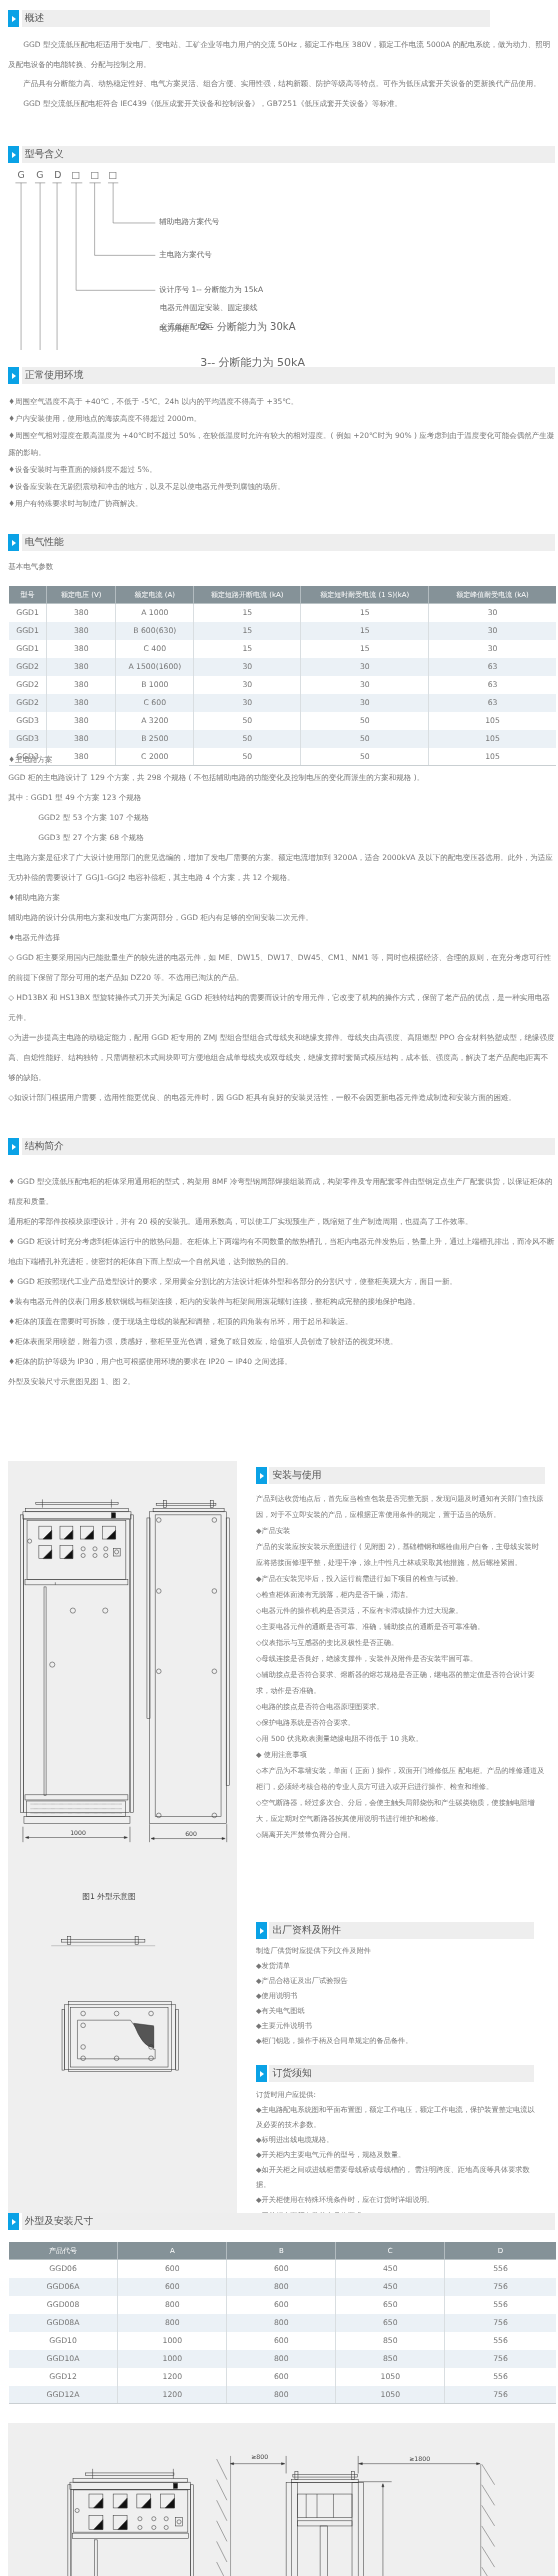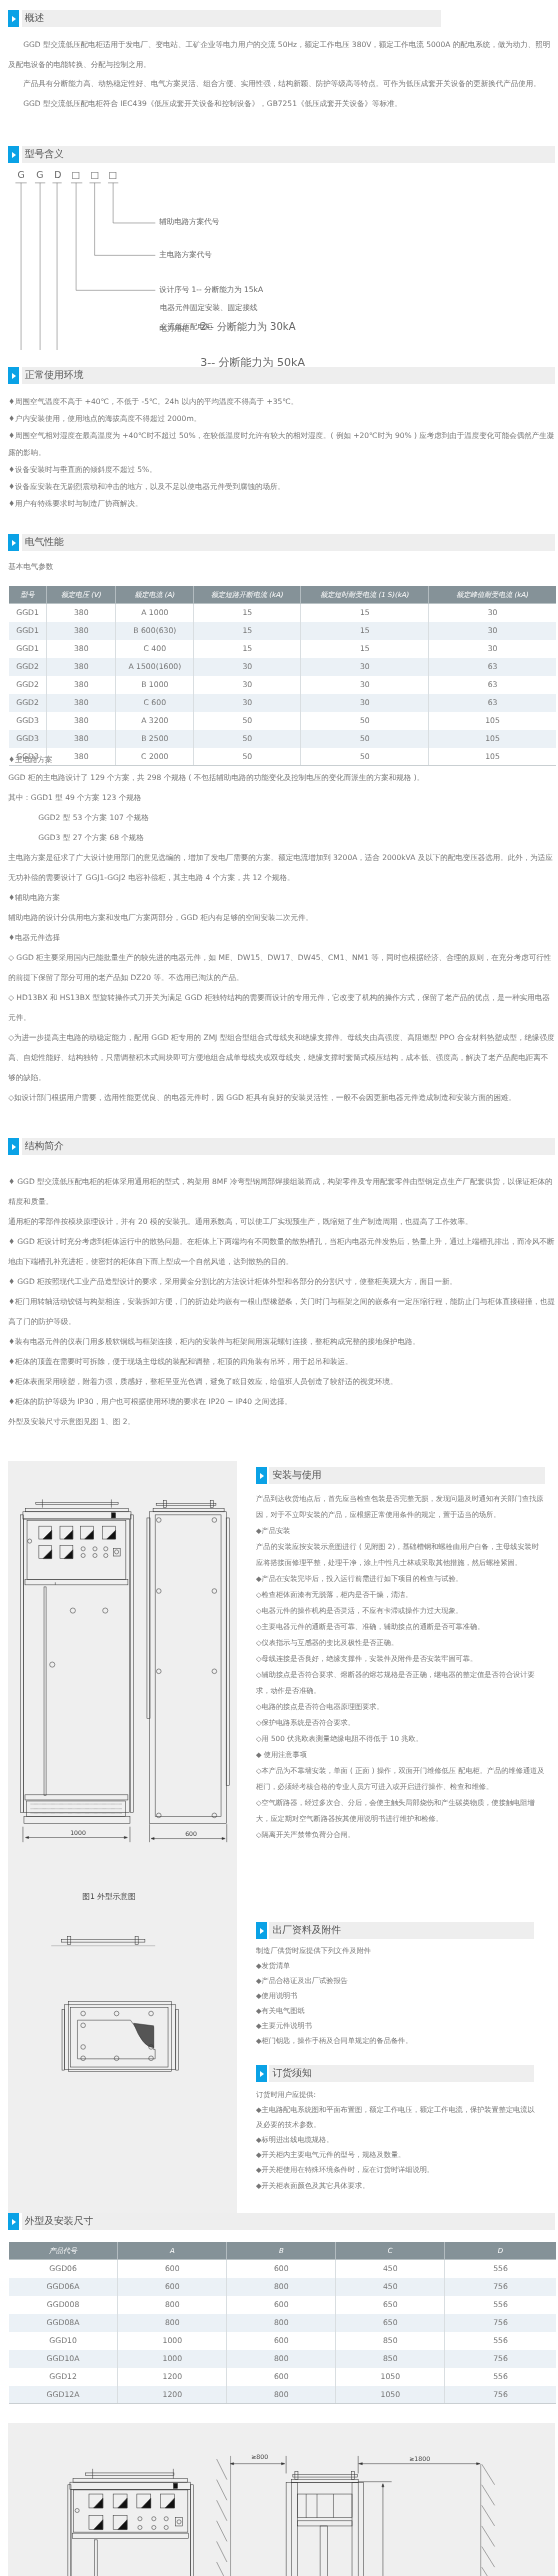--- a/index.html
+++ b/index.html
@@ -61,21 +61,20 @@
   }
   table.grid th {
     background: #859298;
     color: #ffffff;
     font-weight: normal;
     height: 17.5px;
     border-left: 0.5px solid #b3bcc0;
     border-bottom: 0.5px solid #b8c1c4;
     white-space: nowrap;
     font-size: 7px;
-    font-style: italic;
   }
   table.grid th:first-child { border-left: none; }
   table.grid td {
     height: 18px;
     text-align: center;
     border-left: 0.5px solid #d9dee1;
     white-space: nowrap;
   }
   table.grid td:first-child { border-left: none; }
   table.grid tr:nth-child(even) td { background: #ebf1f6; }
@@ -89,21 +88,21 @@
     line-height: 16px;
     color: #777777;
   }
   .rcol p { margin: 0; }
   .cap { position: absolute; font-size: 7.7px; color: #444444; }
   svg text { font-family: "DejaVu Sans", sans-serif; }
 </style>
 </head>
 <body>
 
-<div class="sec-head" style="left:8.2px;top:10.3px;width:433px;">
+<div class="sec-head" style="left:8.2px;top:10.3px;width:482px;">
   <div class="tri-box">
       <span></span>
     </div>
   <div class="bar">概述</div>
 </div>
 <div class="para" style="top:35px;line-height:19.6px;">
   <p class="indent">GGD 型交流低压配电柜适用于发电厂、变电站、工矿企业等电力用户的交流 50Hz，额定工作电压 380V，额定工作电流 5000A 的配电系统，做为动力、照明及配电设备的电能转换、分配与控制之用。</p>
   <p class="indent">产品具有分断能力高、动热稳定性好、电气方案灵活、组合方便、实用性强，结构新颖、防护等级高等特点。可作为低压成套开关设备的更新换代产品使用。</p>
   <p class="indent">GGD 型交流低压配电柜符合 IEC439《低压成套开关设备和控制设备》，GB7251《低压成套开关设备》等标准。</p>
 </div>
@@ -297,21 +296,20 @@
   <div class="tri-box">
       <span></span>
     </div>
   <div class="bar">结构简介</div>
 </div>
 <div class="para" style="top:1172px;line-height:20px;">
   <p>♦ GGD 型交流低压配电柜的柜体采用通用柜的型式，构架用 8MF 冷弯型钢局部焊接组装而成，构架零件及专用配套零件由型钢定点生产厂配套供货，以保证柜体的精度和质量。</p>
   <p>通用柜的零部件按模块原理设计，并有 20 模的安装孔。通用系数高，可以使工厂实现预生产，既缩短了生产制造周期，也提高了工作效率。</p>
   <p>♦ GGD 柜设计时充分考虑到柜体运行中的散热问题。在柜体上下两端均有不同数量的散热槽孔，当柜内电器元件发热后，热量上升，通过上端槽孔排出，而冷风不断地由下端槽孔补充进柜，使密封的柜体自下而上型成一个自然风道，达到散热的目的。</p>
   <p>♦ GGD 柜按照现代工业产品造型设计的要求，采用黄金分割比的方法设计柜体外型和各部分的分割尺寸，使整柜美观大方，面目一新。</p>
-  <p>♦柜门用转轴活动铰链与构架相连，安装拆卸方便，门的折边处均嵌有一根山型橡塑条，关门时门与框架之间的嵌条有一定压缩行程，能防止门与柜体直接碰撞，也提高了门的防护等级。</p>
   <p>♦装有电器元件的仪表门用多股软铜线与框架连接，柜内的安装件与柜架间用滚花螺钉连接，整柜构成完整的接地保护电路。</p>
   <p>♦柜体的顶盖在需要时可拆除，便于现场主母线的装配和调整，柜顶的四角装有吊环，用于起吊和装运。</p>
   <p>♦柜体表面采用喷塑，附着力强，质感好，整柜呈亚光色调，避免了眩目效应，给值班人员创造了较舒适的视觉环境。</p>
   <p>♦柜体的防护等级为 IP30，用户也可根据使用环境的要求在 IP20 ~ IP40 之间选择。</p>
   <p>外型及安装尺寸示意图见图 1、图 2。</p>
 </div>
 
 <div class="panel" style="left:8.2px;top:1461px;width:229px;height:752px;">
   <svg width="229" height="752" viewBox="0 0 445 1460" style="font-size:15px">
     <g stroke="#333" stroke-width="1" fill="none">
@@ -470,20 +468,21 @@
   <div class="tri-box">
       <span></span>
     </div>
   <div class="bar">订货须知</div>
 </div>
 <div class="rcol" style="top:2087px;line-height:15px;width:281px;">
   <p>订货时用户应提供:</p>
   <p>◆主电路配电系统图和平面布置图，额定工作电压，额定工作电流，保护装置整定电流以及必要的技术参数。</p>
   <p>◆标明进出线电缆规格。</p>
   <p>◆开关柜内主要电气元件的型号，规格及数量。</p>
+  <p>◆如开关柜之间或进线柜需要母线桥或母线槽的， 需注明跨度、距地高度等具体要求数据。</p>
   <p style="line-height:15.5px;">◆开关柜使用在特殊环境条件时，应在订货时详细说明。</p>
   <p style="line-height:15.5px;">◆开关柜表面颜色及其它具体要求。</p>
 </div>
 
 <div class="sec-head" style="left:8.2px;top:2213px;width:547px;">
   <div class="tri-box">
       <span></span>
     </div>
   <div class="bar">外型及安装尺寸</div>
 </div>

